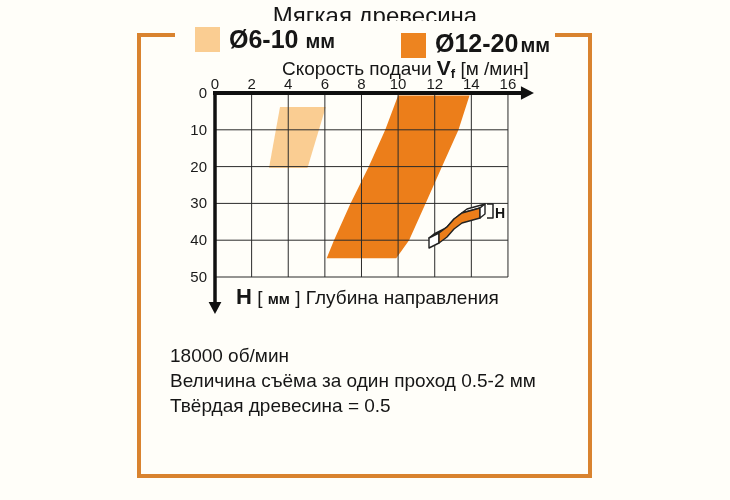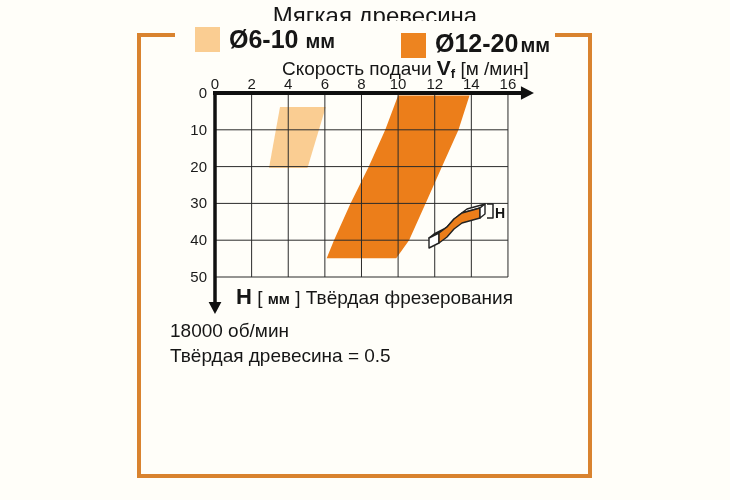--- a/index.html
+++ b/index.html
@@ -19,21 +19,21 @@
   .legend-unit{font-size:20px;font-weight:700;margin-left:7px;}
   .tight .legend-unit{margin-left:2px;}
   .x-axis-title{position:absolute;left:282px;top:56px;font-size:19px;white-space:pre;}
   .vsym{font-size:21px;font-weight:700;}
   .vsub{font-size:13px;font-weight:700;position:relative;top:3px;}
   #chart-svg{position:absolute;left:175px;top:60px;}
   #chart-svg text{font-family:"Liberation Sans","DejaVu Sans",sans-serif;}
   .h-axis-title{position:absolute;left:236px;top:284px;font-size:19px;white-space:pre;}
   .hsym{font-size:22px;font-weight:700;}
   .hunit{font-size:15px;font-weight:700;}
-  .notes{position:absolute;left:170px;top:318px;font-size:19px;line-height:25px;}
+  .notes{position:absolute;left:170px;top:343px;font-size:19px;line-height:25px;}
   .fsub{font-size:14px;position:relative;top:2px;}
 </style>
 </head>
 <body>
 
 <div class="title">Мягкая древесина</div>
 
 <div class="frame" style="border-color: rgb(217, 131, 47);"></div>
 
 <div class="legend">
@@ -91,18 +91,19 @@
     <g id="depth-icon-group" transform="translate(249,142)" stroke-linejoin="round">
     <path d="M5,36 L15,31 L23,25 L30,17 L38,11 L56,6 L61,2 L43,7 L35,13 L28,21 L20,27 L10,32 Z" fill="#ffffff" stroke="#222222" stroke-width="1.4"></path>
     <path d="M5,36 L15,31 L15,41 L5,46 Z" fill="#ffffff" stroke="#222222" stroke-width="1.4"></path>
     <path d="M15,31 L23,25 L30,17 L38,11 L56,6 L56,16 L38,21 L30,27 L23,35 L15,41 Z" fill="#ec7e1a" stroke="#222222" stroke-width="1.4"></path>
     <path d="M56,6 L61,2 L61,12 L56,16 Z" fill="#ffffff" stroke="#222222" stroke-width="1.4"></path>
     <path d="M63,2 L69,2 L69,16 L63,16" fill="none" stroke="#222222" stroke-width="1.5"></path>
     <text x="71" y="16" font-size="14" font-weight="bold" fill="#111111">H</text>
   </g>
 </svg>
 
-<div class="h-axis-title"><span class="hsym">H</span><span> [ </span><span class="hunit">мм</span><span> ] </span><span>Твёрдая фрезерования</span></div>
+<div class="h-axis-title"><span class="hsym">H</span><span> [ </span><span class="hunit">мм</span><span> ] </span><span>Глубина направления</span></div>
 
 <div class="notes">
   <div>18000 об/мин</div>
+  <div>Величина съёма за один проход 0.5-2 мм</div>
   <div>Твёрдая древесина = 0.5</div>
 </div>
 
 </body></html>

